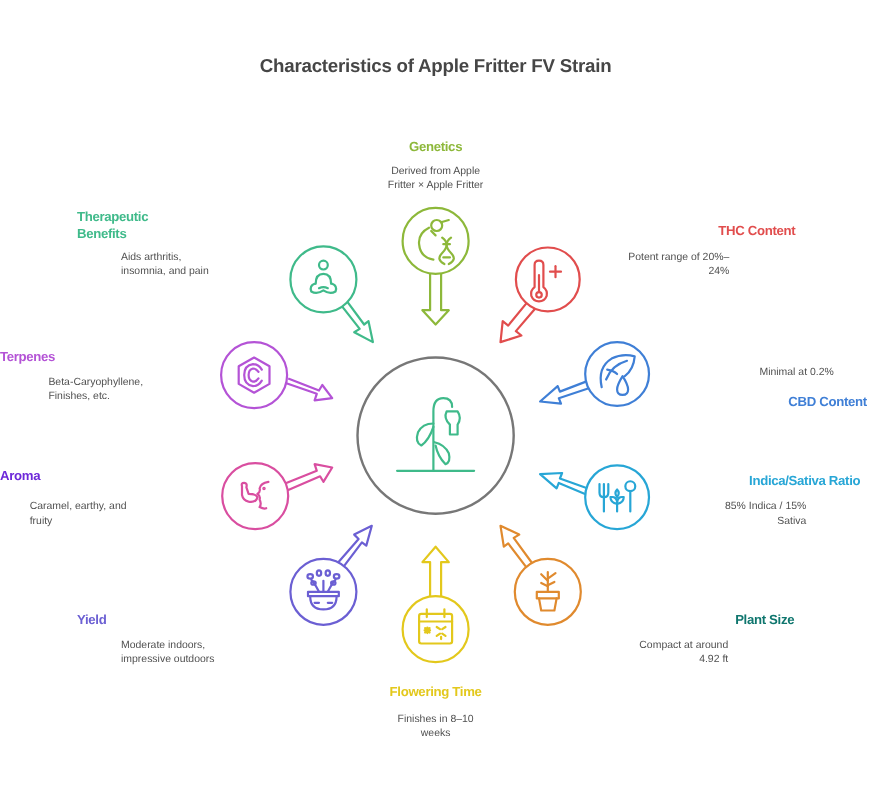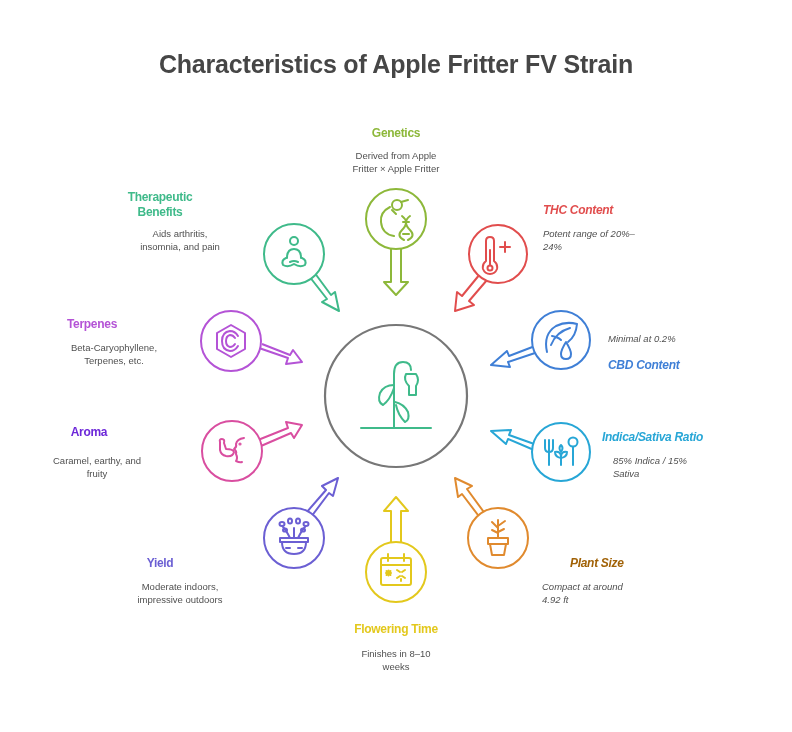--- a/index.html
+++ b/index.html
@@ -1,23 +1,23 @@
 <!DOCTYPE html>
 <html><head>
   <meta charset="utf-8">
   <style>
     html, body { margin: 0; padding: 0; background: #ffffff; }
     body { width: 792px; height: 732px; position: relative; overflow: hidden; font-family: "Liberation Sans", sans-serif; }
-    .title { position: absolute; left: 0; top: 50px; width: 792px; text-align: center; font-size: 25px; font-weight: bold; color: #464646; letter-spacing: -0.2px; }
+    .title { position: absolute; left: 0; top: 50px; width: 792px; text-align: center; font-size: 17px; font-weight: bold; color: #464646; letter-spacing: -0.2px; }
     svg.diagram { position: absolute; left: 0; top: 0; }
     .label { position: absolute; font-size: 12px; font-weight: bold; letter-spacing: -0.3px; }
     .desc { position: absolute; font-size: 9.5px; color: #505050; line-height: 12.5px; }
     .center { text-align: center; }
-    .right { text-align: center; }
-    .left { text-align: left; font-style: italic; }
+    .right { text-align: left; }
+    .left { text-align: right; }
   </style>
 </head>
 <body>
 
 <div class="title">Characteristics of Apple Fritter FV Strain</div>
 
 <svg class="diagram" width="792" height="732" viewBox="0 0 792 732" xmlns="http://www.w3.org/2000/svg">
 
   <g>
     <circle cx="396" cy="396" r="71" fill="none" stroke="#777777" stroke-width="2.2"></circle>
@@ -178,21 +178,21 @@
 <div class="desc left" style="left:608px; top:333px; width:150px;">
   <div>Minimal at 0.2%</div>
 </div>
 
 <div class="label left" style="left:602px; top:430px; width:180px; color:#27a6d6;">Indica/Sativa Ratio</div>
 <div class="desc left" style="left:613px; top:455px; width:120px;">
   <div>85% Indica / 15%</div>
   <div>Sativa</div>
 </div>
 
-<div class="label left" style="left:570px; top:556px; width:180px; color:#a16207;">Plant Size</div>
+<div class="label left" style="left:542px; top:556px; width:180px; color:#0f766e;">Plant Size</div>
 <div class="desc left" style="left:542px; top:581px; width:120px;">
   <div>Compact at around</div>
   <div>4.92 ft</div>
 </div>
 
 <div class="label center" style="left:316px; top:622px; width:160px; color:#e3c81c;">Flowering Time</div>
 <div class="desc center" style="left:316px; top:648px; width:160px;">
   <div>Finishes in 8–10</div>
   <div>weeks</div>
 </div>
@@ -205,21 +205,21 @@
 
 <div class="label right" style="left:0px; top:425px; width:178px; color:#6d28d9;">Aroma</div>
 <div class="desc right" style="left:27px; top:455px; width:140px;">
   <div>Caramel, earthy, and</div>
   <div>fruity</div>
 </div>
 
 <div class="label right" style="left:0px; top:317px; width:184px; color:#b453d6;">Terpenes</div>
 <div class="desc right" style="left:44px; top:342px; width:140px;">
   <div>Beta-Caryophyllene,</div>
-  <div>Terpenes, etc.</div>
+  <div>Finishes, etc.</div>
 </div>
 
 <div class="label right" style="left:70px; top:190px; width:180px; color:#3fba8a; line-height:15px;">
   <div>Therapeutic</div>
   <div>Benefits</div>
 </div>
 <div class="desc right" style="left:110px; top:228px; width:140px;">
   <div>Aids arthritis,</div>
   <div>insomnia, and pain</div>
 </div>

